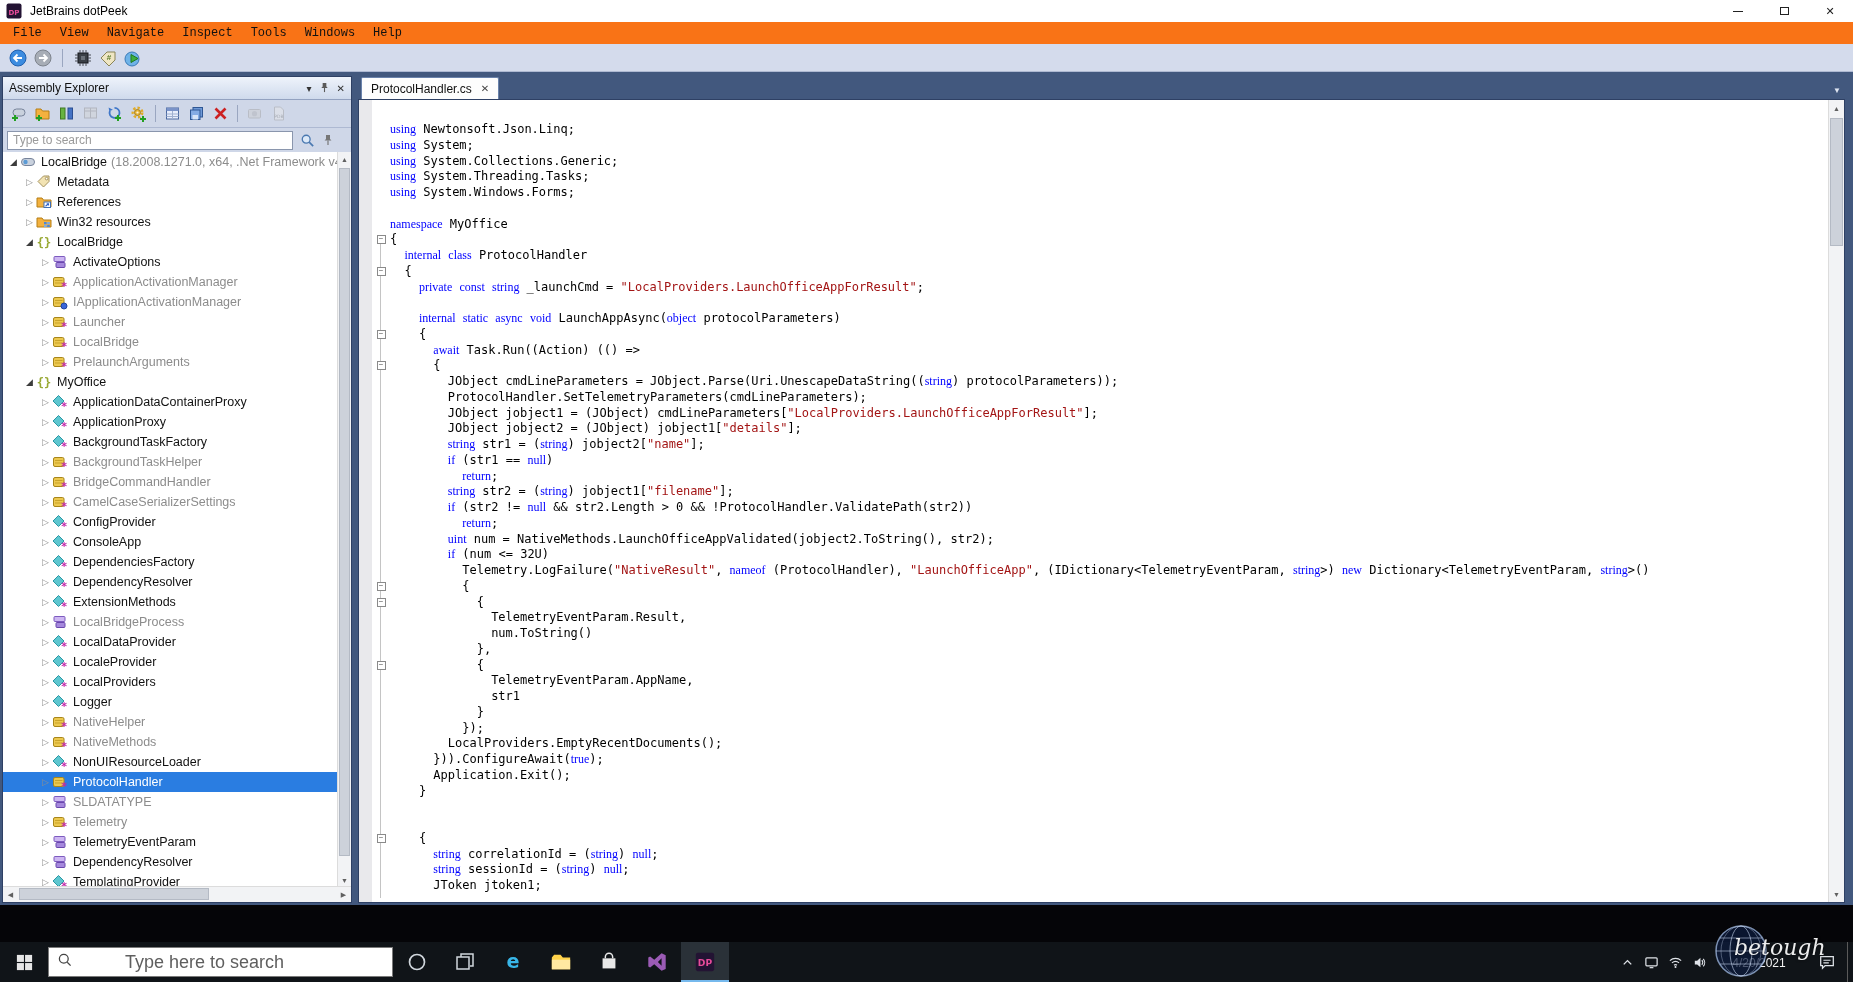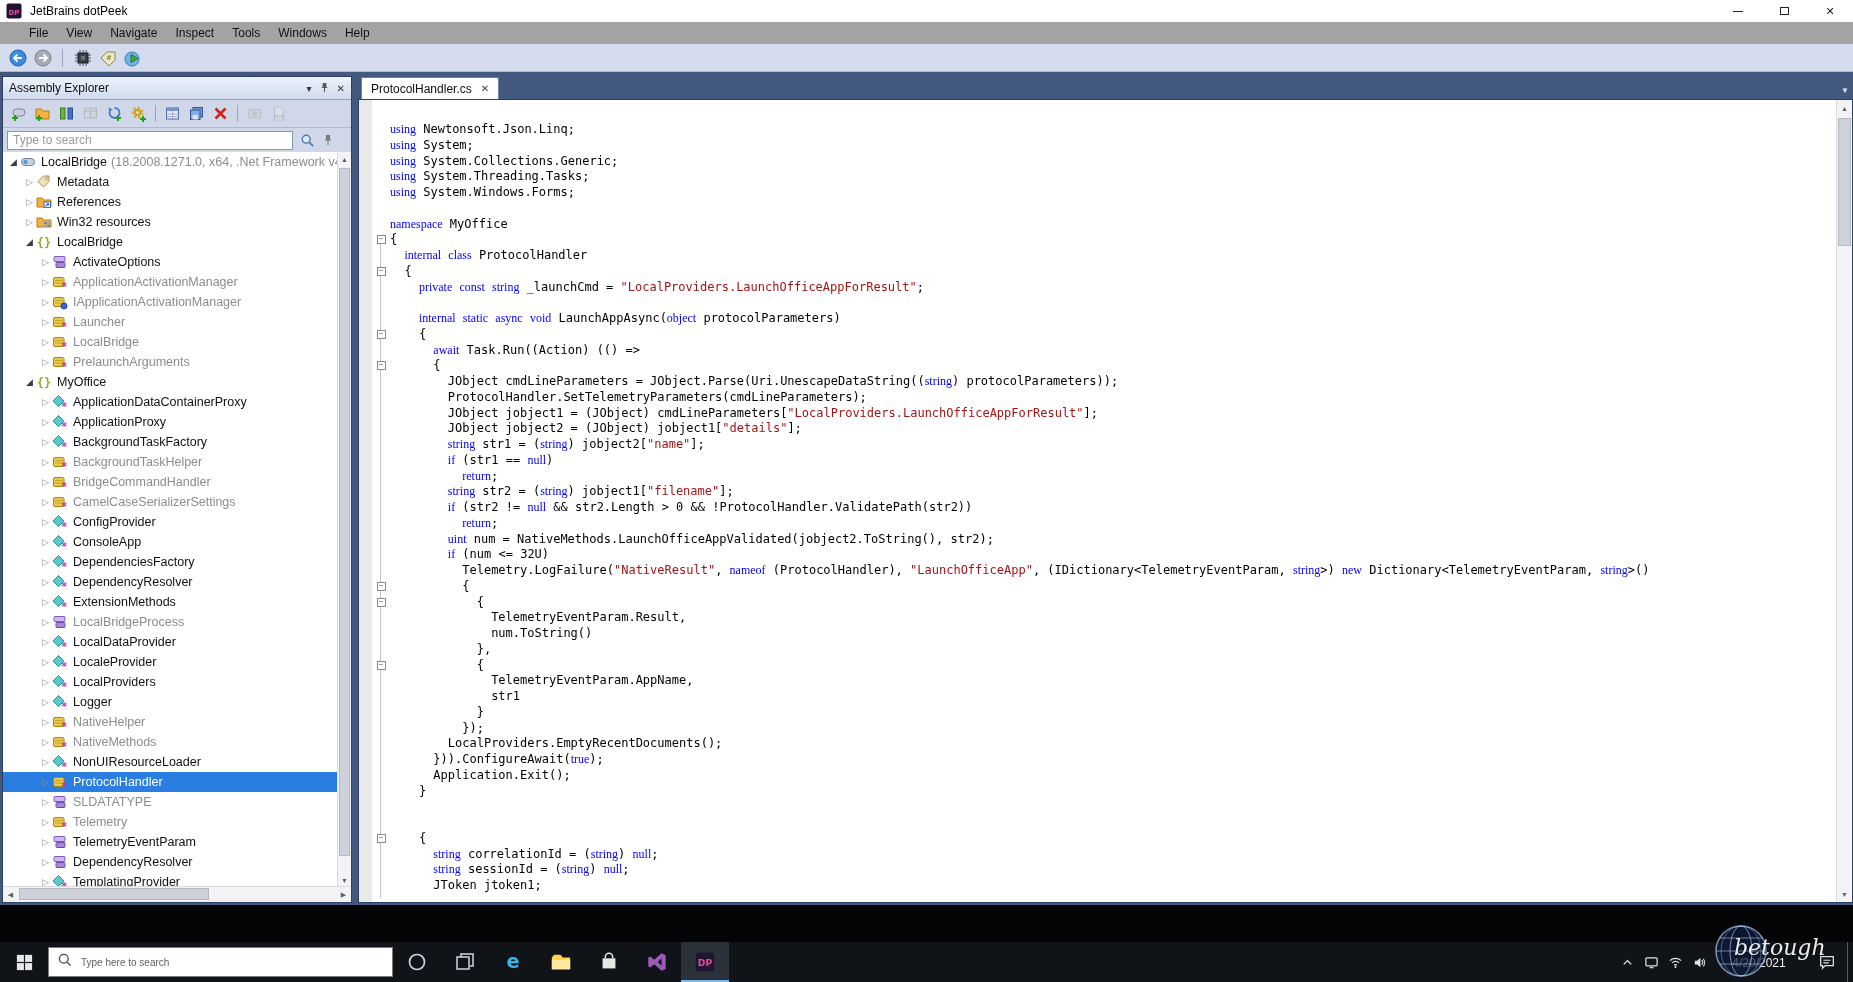--- a/index.html
+++ b/index.html
@@ -11,21 +11,21 @@
 
   .titlebar { position:absolute; left:0; top:0; width:100%; height:22px; background:#ffffff; display:flex; align-items:center; }
   .appicon { width:16px; height:16px; margin:0 8px 0 6px; display:inline-flex; }
   .appicon svg { width:16px; height:16px; }
   .apptitle { font-size:12px; color:#000; }
   .winbtns { position:absolute; right:0; top:0; height:22px; display:flex; }
   .winbtn { width:46px; height:22px; display:flex; align-items:center; justify-content:center; font-size:11px; color:#222; cursor:default; }
   .glyph-min { width:10px; height:1px; background:#222; display:inline-block; }
   .glyph-max { width:9px; height:8px; border:1px solid #222; display:inline-block; }
 
-  .menubar { position:absolute; left:0; top:22px; width:100%; height:22px; background:#a3a3a3; display:flex; align-items:center; padding-left:20px; }
+  .menubar { position:absolute; left:0; top:22px; width:100%; height:22px; background:#f97316; display:flex; align-items:center; padding-left:4px;font-family:Liberation Mono, monospace; }
   .menu-item { font-size:12px; color:#111; padding:3px 9px; }
 
   .toolbar { position:absolute; left:0; top:44px; width:100%; height:28px; background:#d4dbec; border-bottom:1px solid #aeb9d2; display:flex; align-items:center; padding-left:8px; gap:6px; }
   .tbmain { width:19px; height:19px; display:inline-flex; align-items:center; justify-content:center; }
   .tbmain svg { width:18px; height:18px; }
   .vsep { width:1px; height:18px; background:#9aa6c0; margin:0 4px; }
 
   .workspace { position:absolute; left:0; top:72px; width:100%; height:833px; }
 
   
@@ -58,21 +58,21 @@
   .tdetail { color:#8c8c8c; margin-left:4px; }
 
   .tvscroll { position:absolute; right:0; top:75px; width:14px; height:736px; background:#f2f3f5; border-left:1px solid #dcdcdc; }
   .tvscroll .sarr { position:absolute; left:0; width:100%; height:15px; display:flex; align-items:center; justify-content:center; font-size:7px; color:#606060; }
   .tvscroll .thumb { position:absolute; left:1px; width:11px; top:16px; height:688px; background:#cdd2da; border:1px solid #b4bac4; }
   .thscroll { position:absolute; left:0; bottom:0; width:100%; height:16px; background:#f2f3f5; border-top:1px solid #dcdcdc; }
   .thscroll .sarr { position:absolute; top:0; width:15px; height:100%; display:flex; align-items:center; justify-content:center; font-size:7px; color:#606060; }
   .thscroll .thumb { position:absolute; top:1px; height:12px; left:16px; width:190px; background:#cdd2da; border:1px solid #b4bac4; }
 
   
-  .editorpanel { position:absolute; left:358px; top:4px; right:0; height:827px; }
+  .editorpanel { position:absolute; left:358px; top:4px; right:8px; height:827px; }
   .tabstrip { position:absolute; left:0; top:0; width:100%; height:23px; }
   .tab { position:absolute; left:3px; bottom:0; height:22px; background:#fdfdfd; border:1px solid #6a82ab; border-bottom:none; border-radius:2px 2px 0 0; display:flex; align-items:center; padding:0 9px; font-size:12px; color:#111; gap:9px; }
   .tabx { font-size:10px; color:#444; }
   .tabdrop { position:absolute; right:4px; bottom:4px; font-size:8px; color:#dfe6f2; }
   .ebody { position:absolute; left:0; top:23px; width:100%; height:804px; background:#fff; border:1px solid #2e4064; overflow:hidden; }
   .gutter { position:absolute; left:0; top:0; bottom:0; width:13px; background:#e9e9ec; }
   .foldguide { position:absolute; left:21px; top:144px; bottom:4px; width:1px; background:#c4c4c4; }
   .codelines { position:absolute; left:13px; top:22px; width:3000px; }
   .cline { height:15.75px; display:flex; }
   .fold { width:18px; flex:0 0 18px; display:flex; justify-content:center; }
@@ -86,21 +86,21 @@
 
   
   .deskstrip { position:absolute; left:0; top:905px; width:100%; height:37px; background:#050508; }
   .taskbar { position:absolute; left:0; top:942px; width:100%; height:40px; background:#101418; display:flex; align-items:stretch; }
   .tbbtn { width:48px; height:40px; display:flex; align-items:center; justify-content:center; }
   .tbbtn svg { width:22px; height:22px; }
   .tbbtn.start svg { width:19px; height:19px; }
   .tbbtn.active { background:#2a3138; box-shadow:inset 0 -2px 0 #76b9ed; }
   .tsearch { width:345px; height:30px; margin-top:5px; background:#fff; border:1px solid #7a7a7a; display:flex; align-items:center; padding-left:8px; gap:8px; }
   .tsearch svg { width:16px; height:16px; }
-  .tsearch input { border:none; outline:none; font-size:10px; color:#333; width:270px; font-family:"Liberation Sans",sans-serif; }
+  .tsearch input { border:none; outline:none; font-size:18px; color:#333; width:270px; font-family:"Liberation Sans",sans-serif;margin-left:44px; }
   .tsearch input::placeholder { color:#5f5f5f; }
   .tray { margin-left:auto; display:flex; align-items:center; }
   .trayico { width:24px; height:40px; display:flex; align-items:center; justify-content:center; }
   .trayico svg { width:15px; height:15px; }
   .clock { width:96px; height:40px; display:flex; flex-direction:column; align-items:center; justify-content:flex-end; padding-bottom:12px; color:#f0f0f0; }
   .cdate { font-size:12px; }
   .actionctr { width:40px; height:40px; display:flex; align-items:center; justify-content:center; }
   .actionctr svg { width:18px; height:18px; }
   .showdesk { width:6px; height:40px; border-left:1px solid #5a5a5a; }
 

